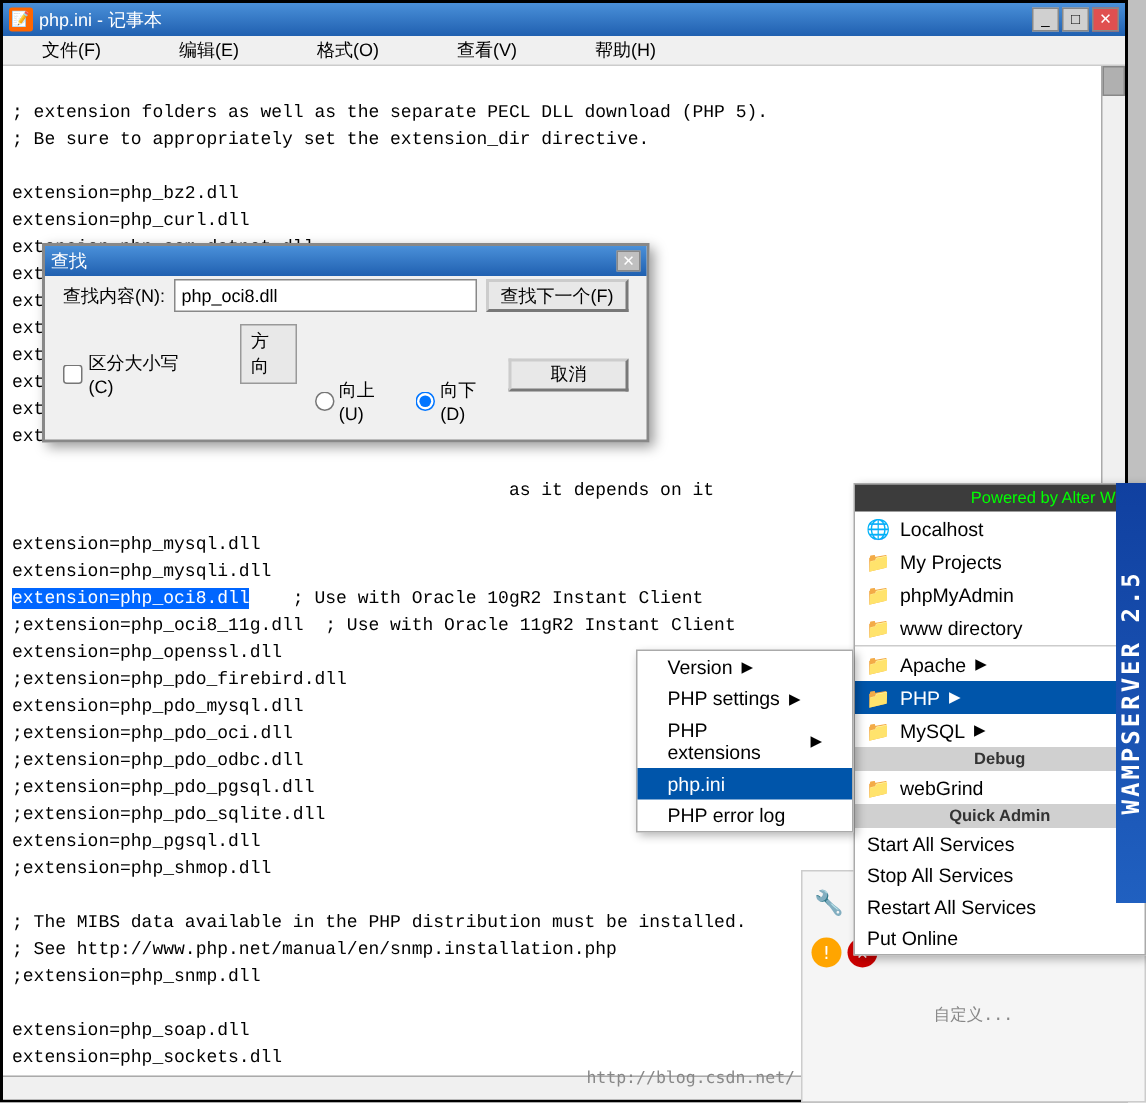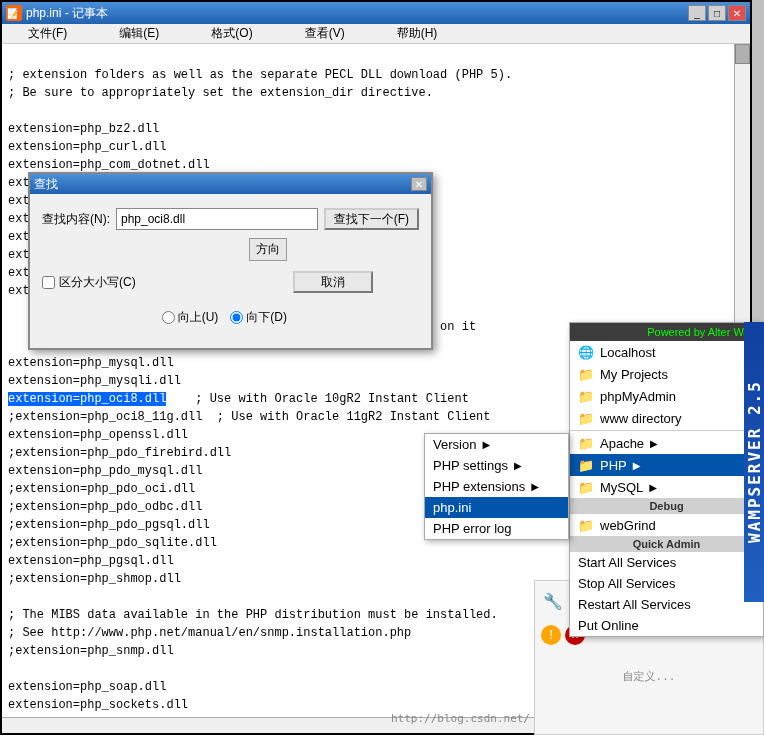--- a/index.html
+++ b/index.html
@@ -99,21 +99,21 @@
     }
 
     .highlight-text {
       background: #0066ff;
       color: white;
     }
 
     
     .find-dialog {
       position: absolute;
-      top: 172px; left: 28px;
+      top: 162px; left: 28px;
       width: 405px;
       background: #f0f0f0;
       border: 2px solid #888;
       box-shadow: 3px 3px 8px rgba(0,0,0,0.4);
       z-index: 10;
     }
     .find-titlebar {
       background: linear-gradient(to bottom, #4a90d9, #2060b0);
       height: 20px;
       display: flex;
@@ -126,21 +126,21 @@
     }
     .find-close-btn {
       width: 16px; height: 14px;
       background: #c0c0c0;
       border: 1px solid #888;
       font-size: 10px;
       display: flex; align-items: center; justify-content: center;
       cursor: pointer;
     }
     .find-body {
-      padding: 14px 12px;
+      padding: 2px 12px;
     }
     .find-row {
       display: flex;
       align-items: center;
       margin-bottom: 8px;
       gap: 6px;
     }
     .find-label {
       font-size: 12px;
       white-space: nowrap;
@@ -159,24 +159,23 @@
       height: 22px;
       background: #e8e8e8;
       border: 2px outset #ccc;
       font-size: 12px;
       cursor: pointer;
       font-family: '宋体', sans-serif;
       padding: 0 8px;
     }
     .find-direction {
       display: flex;
-      align-items: flex-end;
+      align-items: flex-start;
       gap: 12px;
       margin-left: 20px;
-      flex-direction: column;
     }
     .find-direction-label {
       font-size: 12px;
       font-family: '宋体', sans-serif;
       border: 1px solid #999;
       padding: 2px 6px;
       background: #e8e8e8;
     }
     .radio-group {
       display: flex; gap: 12px; align-items: center; margin-top: 36px;
@@ -250,21 +249,21 @@
       background: #fff;
       border: 1px solid #aaa;
       box-shadow: 2px 2px 6px rgba(0,0,0,0.3);
       z-index: 21;
       font-family: '宋体', sans-serif;
       font-size: 13px;
     }
     .wamp-submenu-item {
       display: flex;
       align-items: center;
-      padding: 3px 8px;
+      padding: 3px 20px;
       cursor: pointer;
       gap: 6px;
     }
     .wamp-submenu-item.active { background: #0055aa; color: white; align-items: center; }
 
     
     .wamp-tray {
       position: absolute;
       bottom: 0; right: 0;
       width: 230px;

